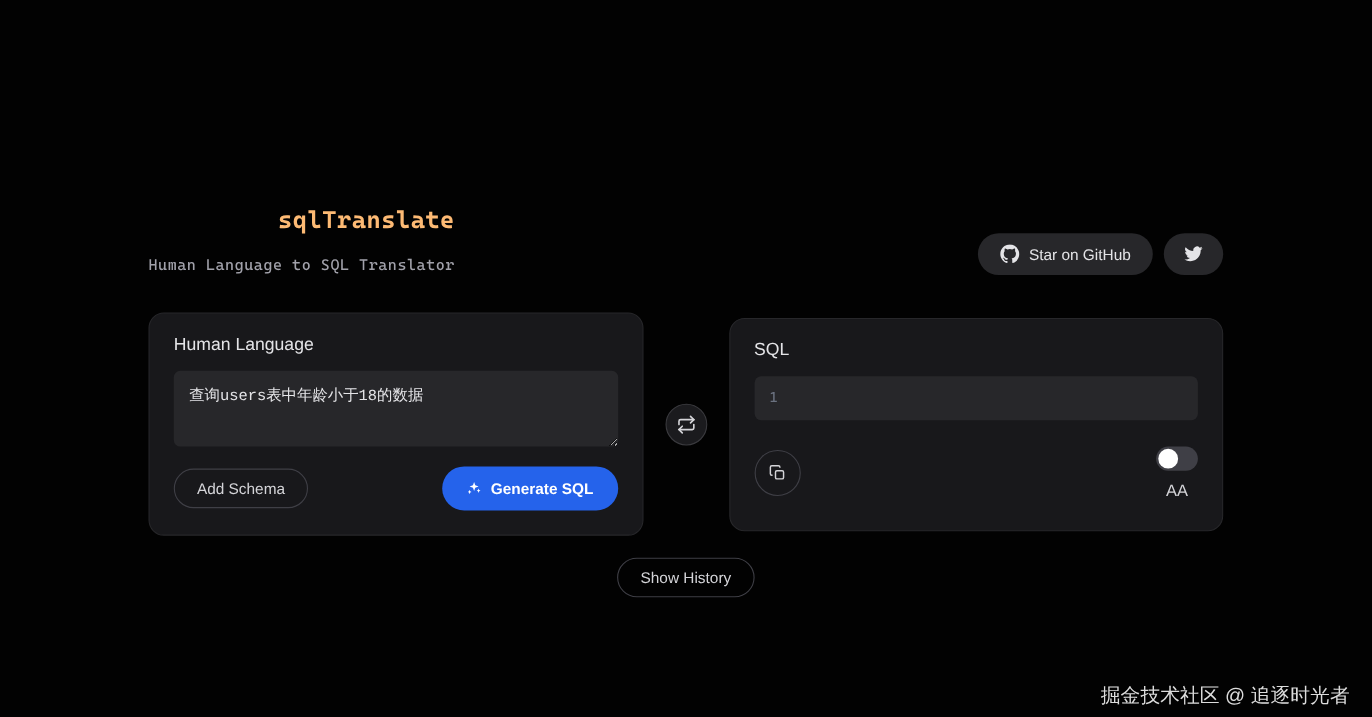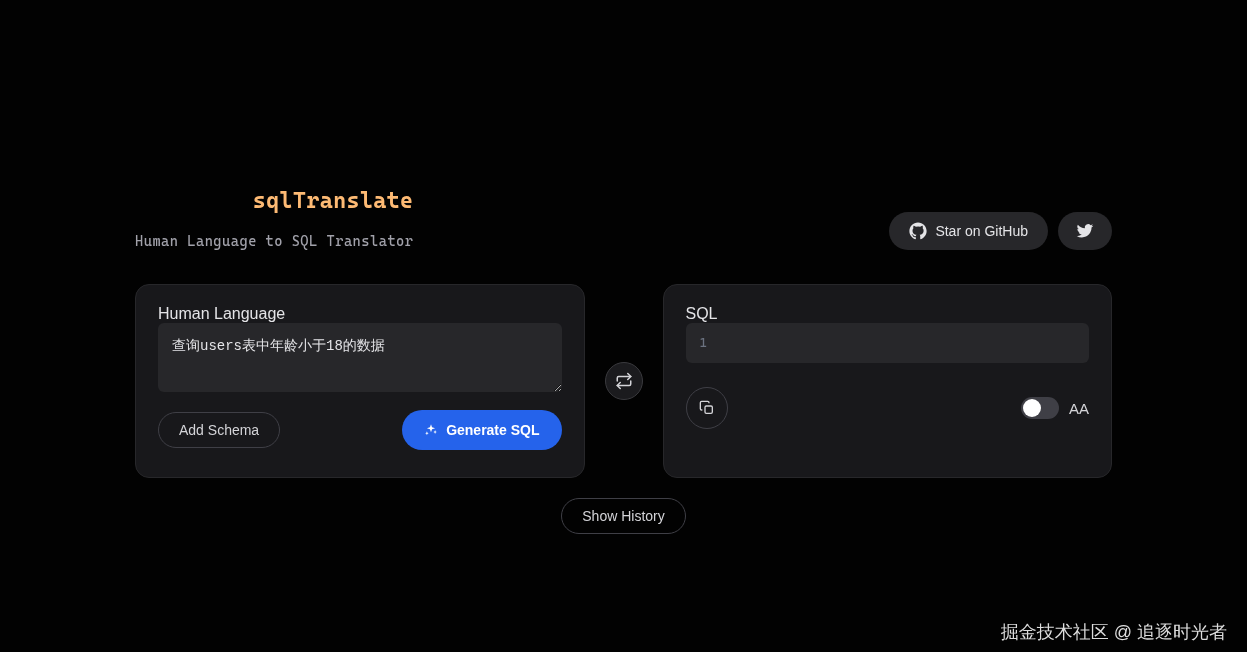--- a/index.html
+++ b/index.html
@@ -76,20 +76,21 @@
   border-radius: 14px;
   padding: 20px 22px 22px 22px;
   flex: 1;
   min-height: 194px;
   display: flex;
   flex-direction: column;
 }
 .panel-title {
   font-size: 16px;
   color: #e4e4e7;
+  margin-bottom: 14px;
 }
 .input-area {
   background: #27272a;
   border: none;
   border-radius: 6px;
   color: #e4e4e7;
   font-size: 14px;
   padding: 14px 14px;
   width: 100%;
   height: 69px;
@@ -129,21 +130,21 @@
   margin-top: 24px;
 }
 .icon-btn {
   width: 42px; height: 42px;
   border-radius: 999px;
   background: transparent;
   border: 1px solid #3f3f46;
   display: flex; align-items: center; justify-content: center;
   cursor: pointer;
 }
-.toggle-wrap { display: flex; align-items: center; gap: 10px; }
+.toggle-wrap { display: flex; align-items: center; gap: 10px; flex-direction: column; }
 .toggle {
   width: 38px; height: 22px; background: #3f3f46;
   border-radius: 999px; position: relative; cursor: pointer;
 }
 .toggle-knob {
   position: absolute; width: 18px; height: 18px; background: #fff;
   border-radius: 50%; top: 2px; left: 2px;
 }
 .aa { color: #d4d4d8; font-size: 15px; font-weight: 500; }
 .footer {

